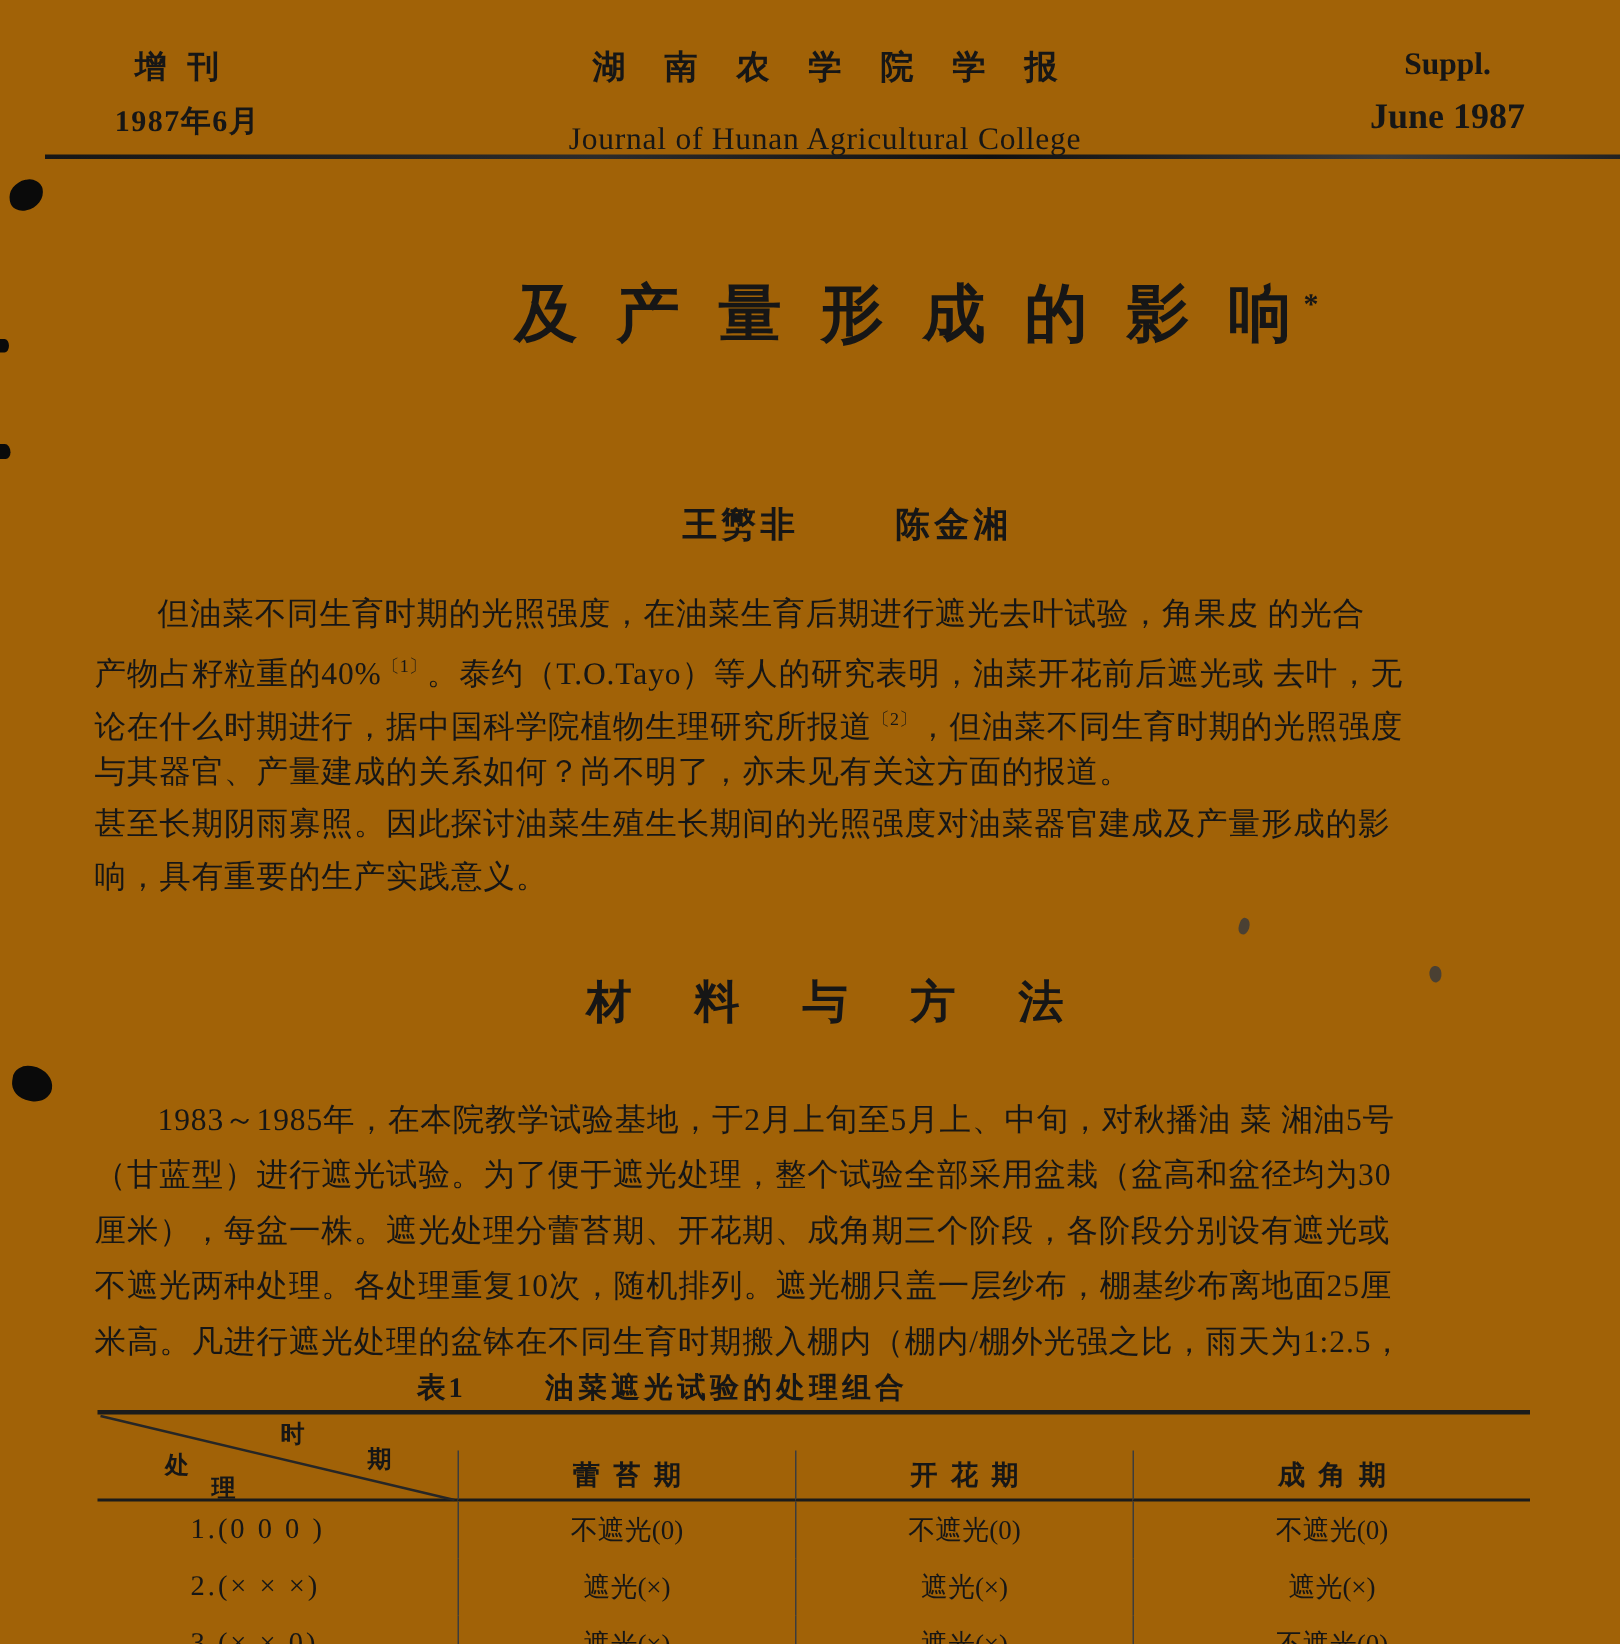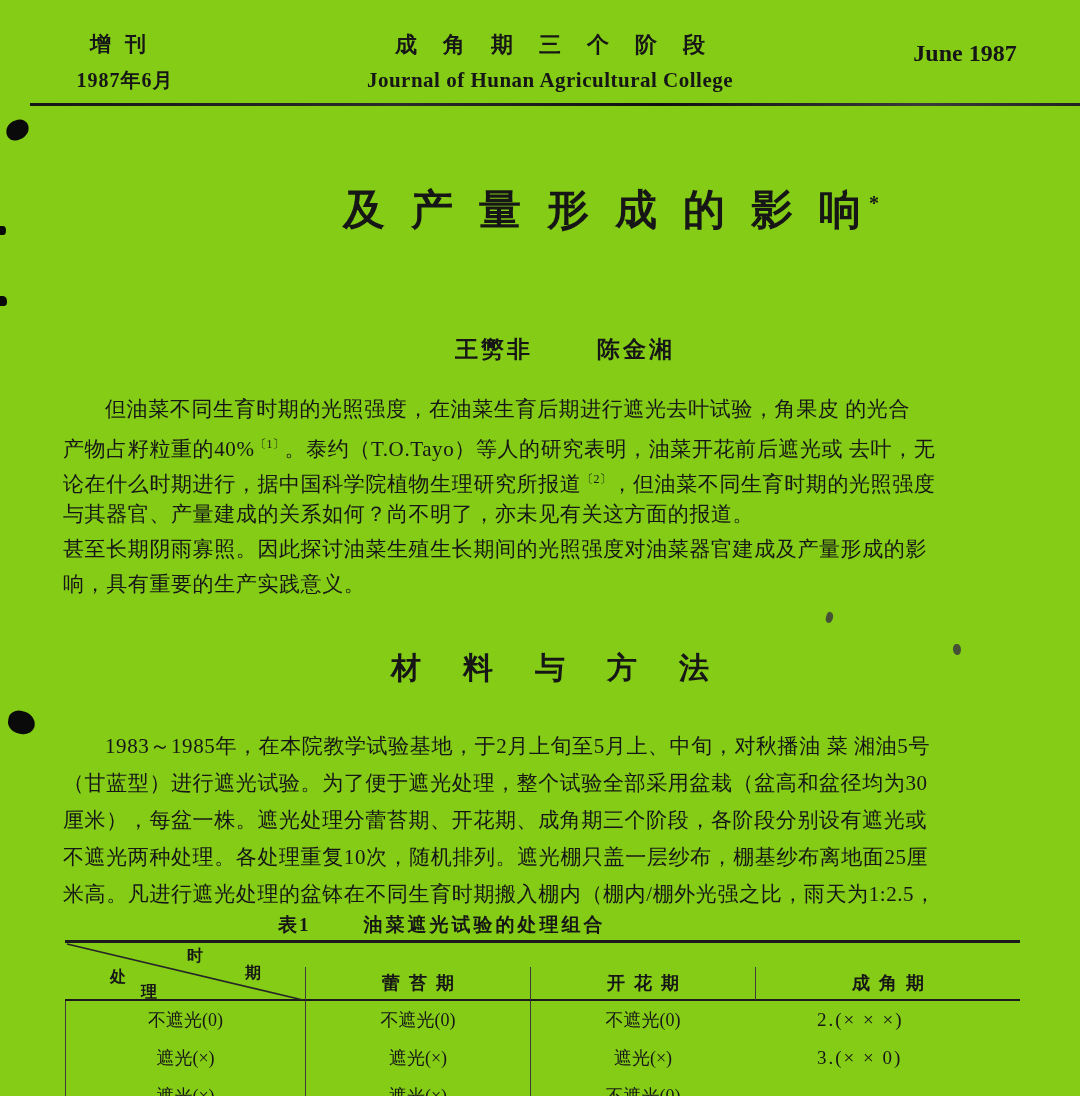--- a/index.html
+++ b/index.html
@@ -1,33 +1,33 @@
 <!DOCTYPE html>
 <html><head>
 <meta charset="utf-8">
 <style>
   html,body{margin:0;padding:0;background:#e8e8e8;}
   .page{
     position:relative;
     width:1080px;height:1096px;
     margin:0 auto;
-    background:#84cc16;
+    background:#a16207;
     overflow:hidden;
     font-family:"Liberation Serif","DejaVu Serif",serif;
     color:#161616;
   }
   
   .jheader{position:absolute;top:30px;left:0;width:1080px;display:flex;align-items:flex-start;}
   .jh-left{width:230px;text-align:center;padding-left:20px;box-sizing:border-box;}
   .jh-center{flex:1;text-align:center;}
   .jh-right{width:210px;text-align:center;padding-right:20px;box-sizing:border-box;}
   .jh-cn-small{font-size:21px;font-weight:bold;letter-spacing:14px;}
   .jh-date-cn{font-size:20px;font-weight:bold;margin-top:9px;letter-spacing:1px;}
   .jh-name-cn{font-size:22px;font-weight:bold;letter-spacing:26px;text-indent:26px;}
-  .jh-name-en{font-size:21px;font-weight:bold;margin-top:8px;letter-spacing:.5px;}
+  .jh-name-en{font-size:21px;font-weight:normal;margin-top:20px;letter-spacing:.5px;}
   .jh-suppl{font-size:21px;font-weight:bold;}
   .jh-date-en{font-size:24px;font-weight:bold;margin-top:10px;}
   .jh-rule{position:absolute;top:103px;left:30px;width:1050px;height:3px;
     background:linear-gradient(90deg,#161616 0%,#2b2b2b 35%,#101010 60%,#3a3a3a 85%,#222 100%);}
   
   .title{position:absolute;top:168px;left:0;width:1080px;text-align:center;
     font-size:42px;font-weight:bold;line-height:70px;}
   .title .t2{letter-spacing:26px;text-indent:26px;transform:translateX(58px);}
   .title sup{font-size:20px;letter-spacing:0;vertical-align:14px;margin-left:-18px;}
   
@@ -82,24 +82,25 @@
 <body>
 
 <div class="page">
 
   <div class="jheader">
     <div class="jh-left">
       <div class="jh-cn-small">增刊</div>
       <div class="jh-date-cn">1987年6月</div>
     </div>
     <div class="jh-center">
-      <div class="jh-name-cn">成角期三个阶段</div>
+      <div class="jh-name-cn">湖南农学院学报</div>
       <div class="jh-name-en">Journal of Hunan Agricultural College</div>
     </div>
     <div class="jh-right">
+      <div class="jh-suppl">Suppl.</div>
       <div class="jh-date-en">June 1987</div>
     </div>
   </div>
   <div class="jh-rule"></div>
 
   <div class="title">
 
     <div class="t2"><span>及产量形成的影响</span><sup>*</sup></div>
   </div>
 
@@ -141,20 +142,21 @@
       </svg>
       <span class="c-shi">时</span>
       <span class="c-qi">期</span>
       <span class="c-chu">处</span>
       <span class="c-li">理</span>
     </div>
     <div class="cell hhead vline">蕾苔期</div>
     <div class="cell hhead vline">开花期</div>
     <div class="cell hhead vline">成角期</div>
 
+    <div class="cell rowlabel">1.(0 0 0 )</div>
     <div class="cell vline">不遮光(0)</div>
     <div class="cell vline">不遮光(0)</div>
     <div class="cell vline">不遮光(0)</div>
 
     <div class="cell rowlabel">2.(× × ×)</div>
     <div class="cell vline">遮光(×)</div>
     <div class="cell vline">遮光(×)</div>
     <div class="cell vline">遮光(×)</div>
 
     <div class="cell rowlabel">3.(× × 0)</div>

